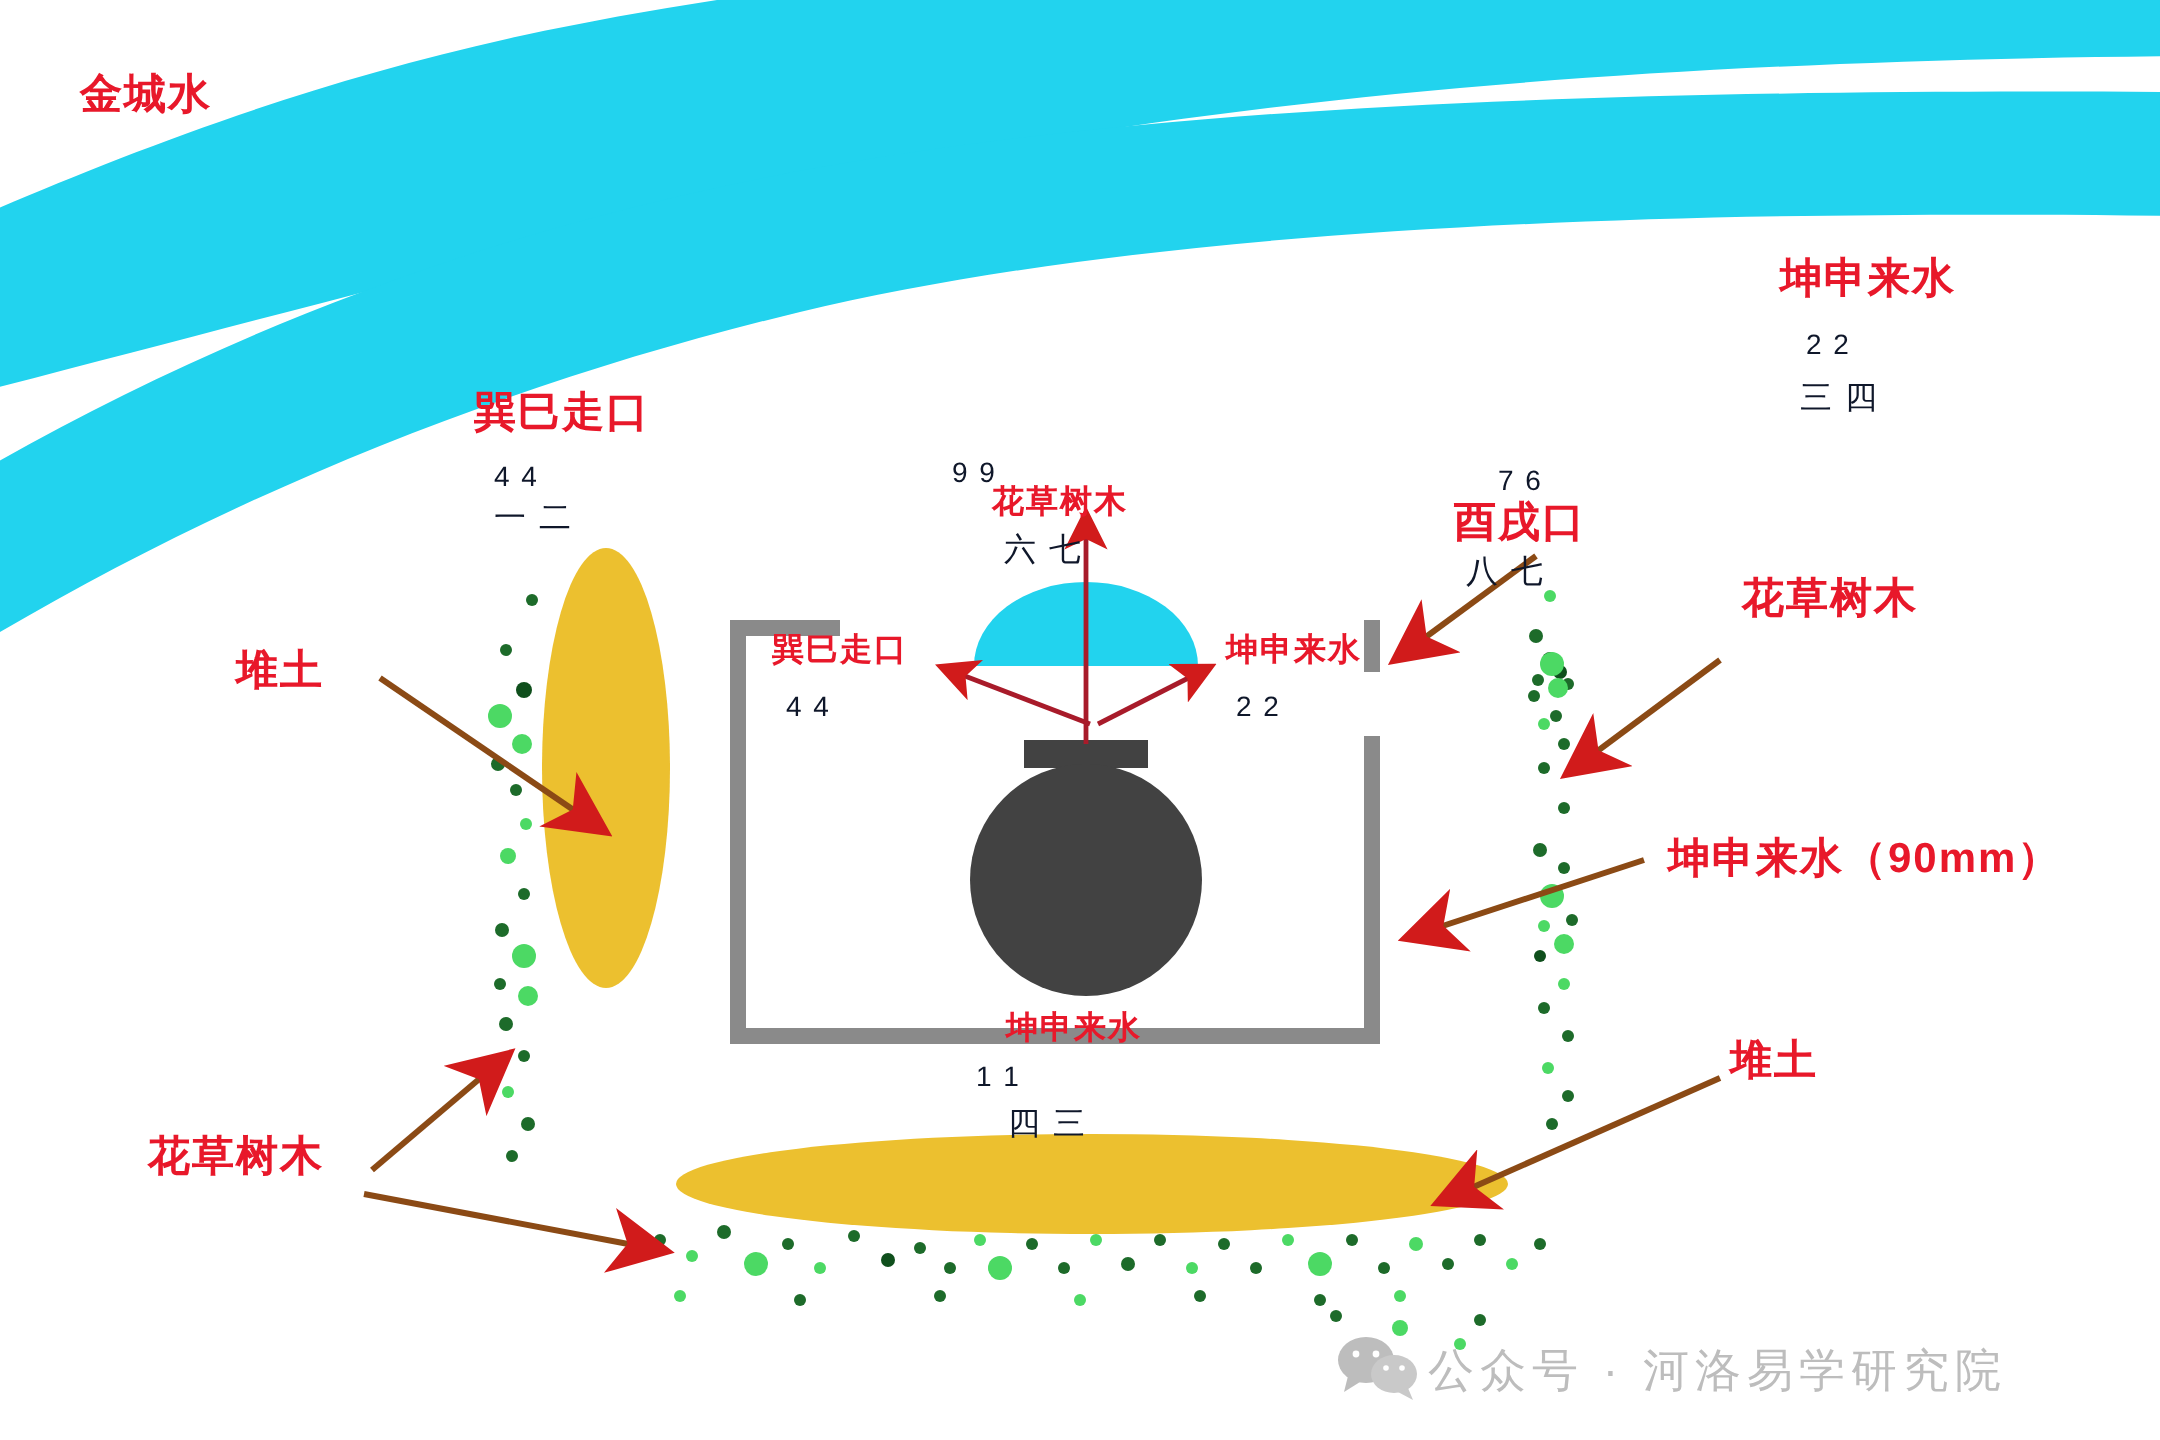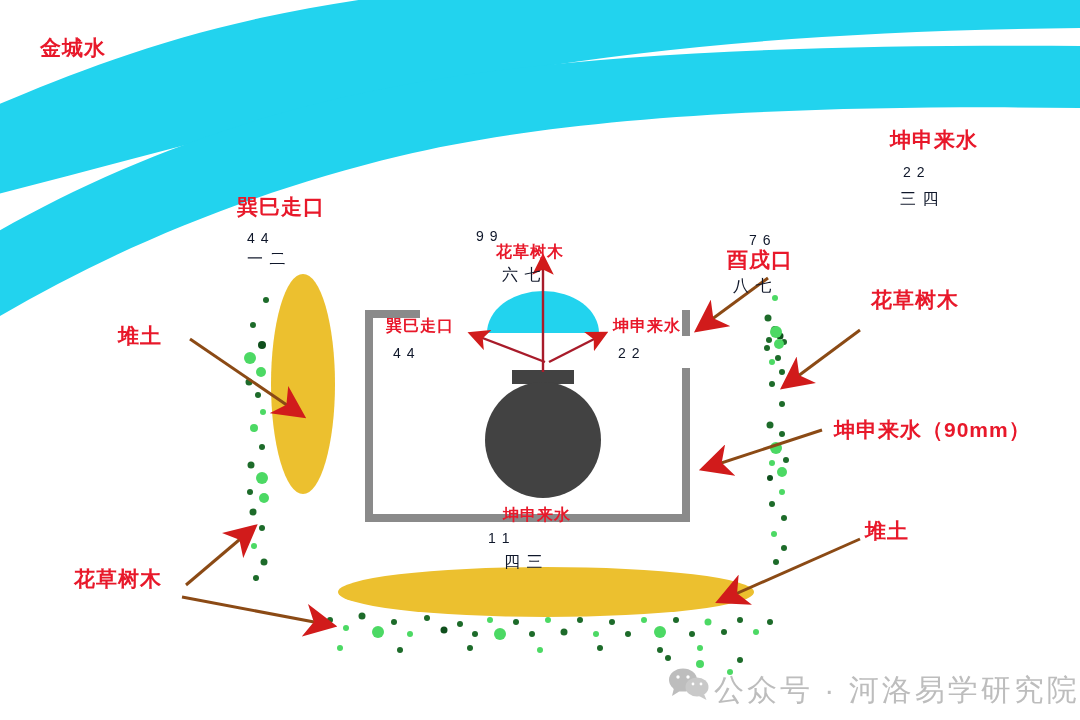--- a/index.html
+++ b/index.html
@@ -28,21 +28,21 @@
     color:#0f172a;
     font-size:14px;
     white-space:nowrap;
     letter-spacing:1px;
     font-weight:normal;
   }
   .num-row.cn{font-size:16px;}
   .wm{
     position:absolute;
     color:#bdbdbd;
-    font-size:30px;
+    font-size:23px;
     white-space:nowrap;
     letter-spacing:3px;
     font-family:"Liberation Sans","DejaVu Sans",sans-serif;
   }
   .wm-icon{position:absolute;}
 </style>
 </head>
 <body>
 
 <div id="stage">
@@ -205,21 +205,21 @@
 
   <div class="lbl lbl-big" style="left:890px; top:128px;">坤申来水</div>
   <div class="num-row" style="left:903px; top:164px;">2    2</div>
   <div class="num-row cn" style="left:900px; top:189px;">三    四</div>
 
   <div class="num-row" style="left:476px; top:228px;">9          9</div>
   <div class="lbl lbl-mid" style="left:496px; top:243px;">花草树木</div>
   <div class="num-row cn" style="left:502px; top:265px;">六          七</div>
 
   <div class="num-row" style="left:737px; top:232px;margin-left:12px;">7    6</div>
-  <div class="lbl lbl-big" style="left:727px; top:250px;font-family:Liberation Mono, monospace;">酉戌口</div>
+  <div class="lbl lbl-big" style="left:727px; top:250px;">酉戌口</div>
   <div class="num-row cn" style="left:733px; top:276px;">八    七</div>
 
   <div class="lbl lbl-mid" style="left:386px; top:317px;">巽巳走口</div>
   <div class="num-row" style="left:393px; top:345px;">4  4</div>
 
   <div class="lbl lbl-mid" style="left:613px; top:317px;">坤申来水</div>
   <div class="num-row" style="left:618px; top:345px;">2  2</div>
 
   <div class="lbl lbl-mid" style="left:503px; top:506px;">坤申来水</div>
   <div class="num-row" style="left:488px; top:530px;">1          1</div>

